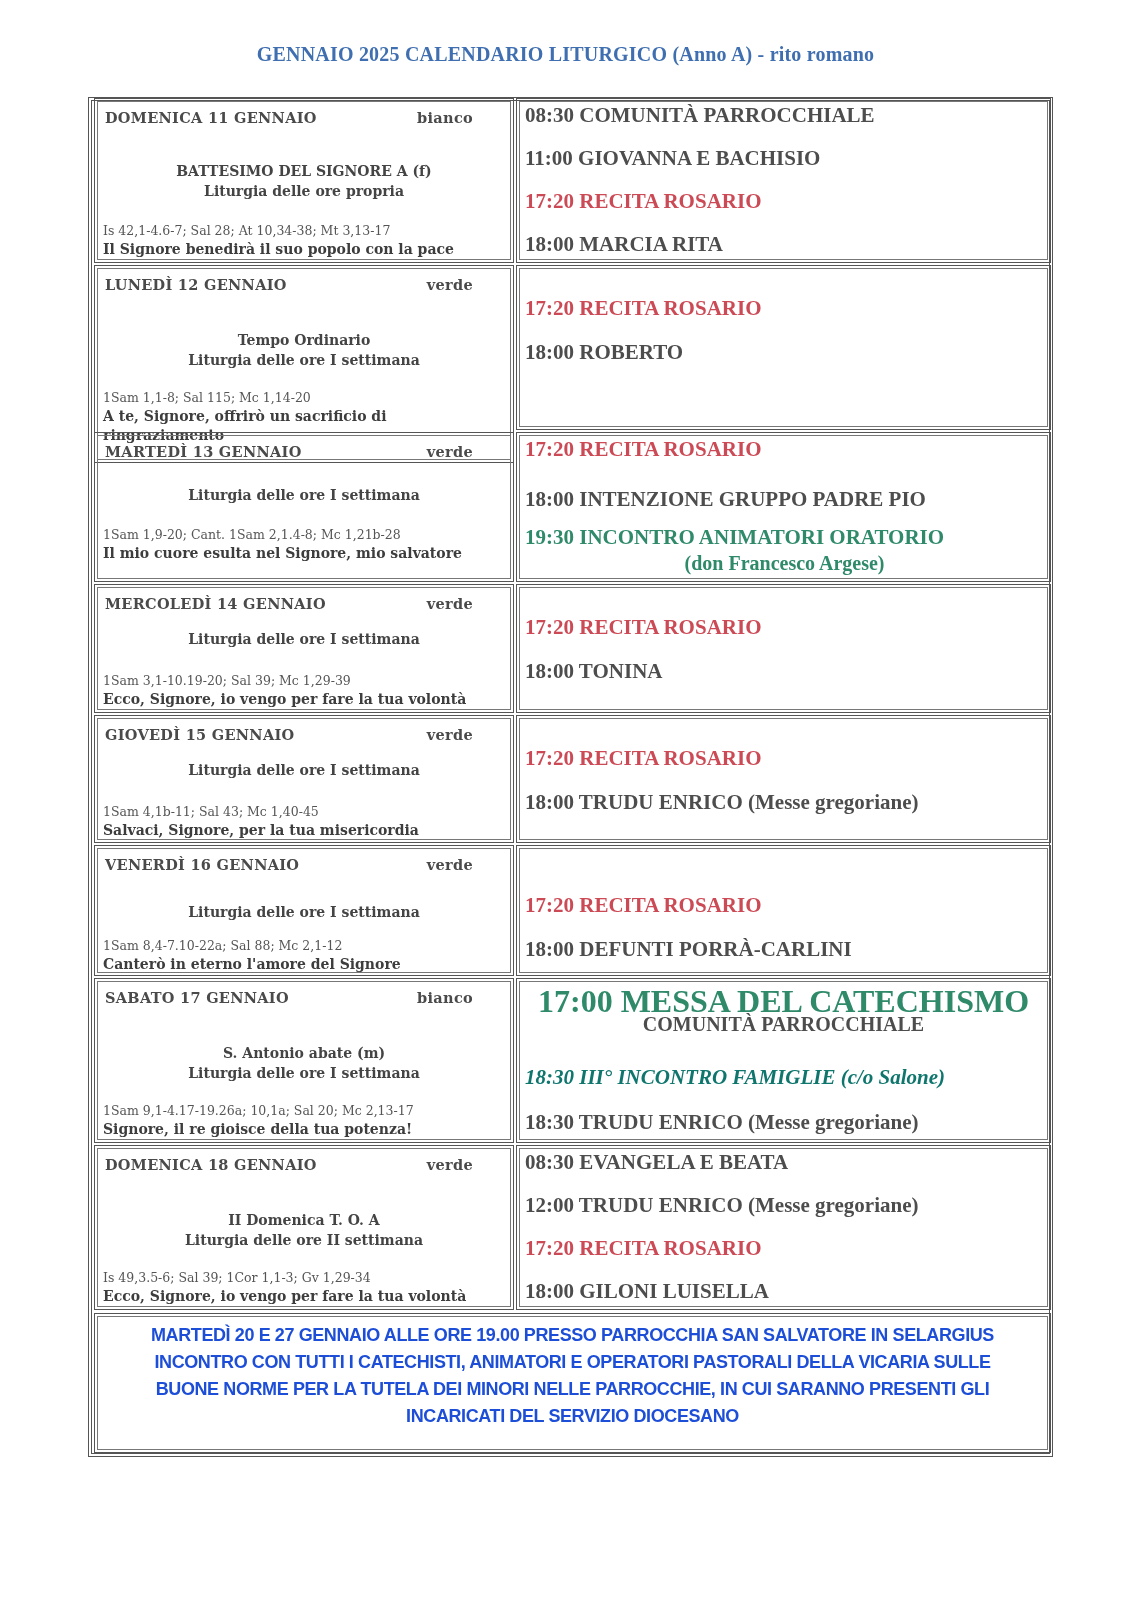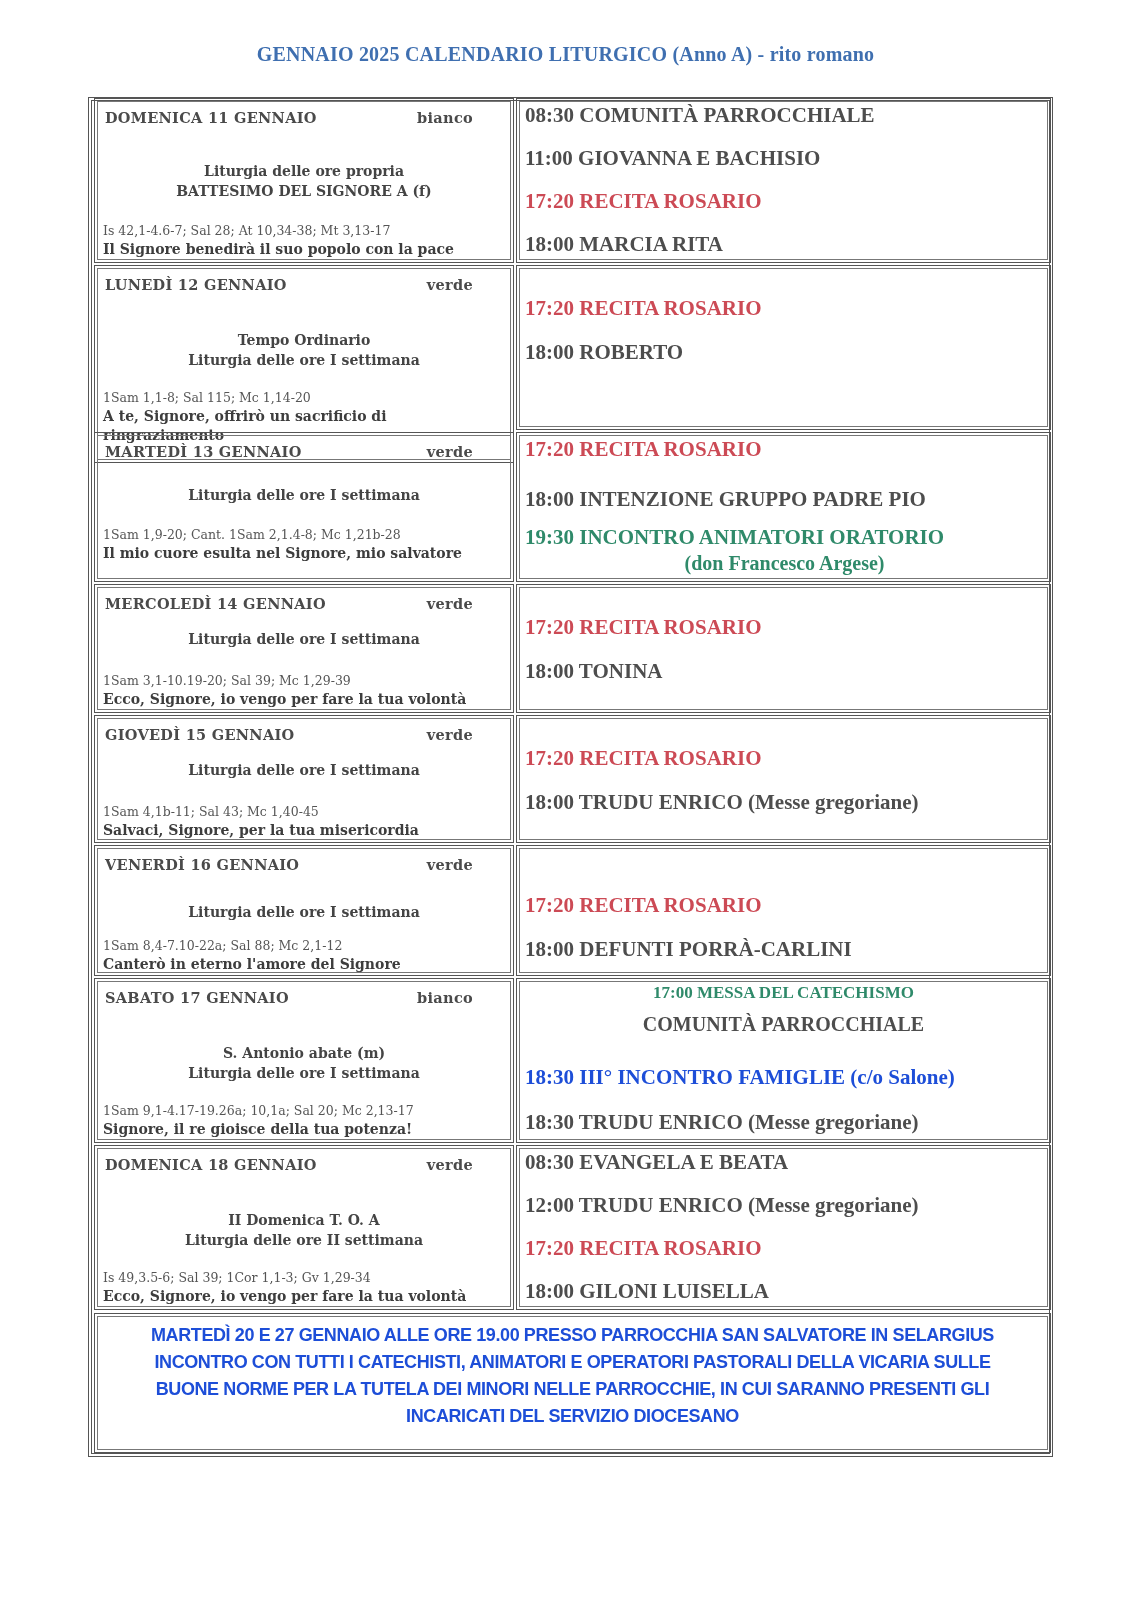--- a/index.html
+++ b/index.html
@@ -36,21 +36,21 @@
       position: absolute; left: 8px; right: 6px;
       font-family: "DejaVu Serif", serif; font-size: 12.5px; color: #555; line-height: 19px;
     }
     .refs .antiphon { font-weight: bold; color: #3d3d3d; font-size: 14px; }
     .ev {
       position: absolute; left: 8px; right: 6px;
       font-family: "Liberation Serif", serif; font-weight: bold; font-size: 21px; color: #4d4d4d; white-space: nowrap;
     }
     .ev.red { color: #cc4a55; }
     .ev.green { color: #2f8a6a; }
-    .ev.blue { color: #1d4ed8; }
+    .ev.blue { color: #0f766e; font-style: italic; }
     .ev.center-ev { text-align: center; left: 0; right: 0; }
     .ev .note { display: block; text-align: center; font-size: 20px; margin-top: 2px; }
     .notice {
       position: absolute; left: 94px; top: 1313px; width: 957px; height: 140px;
       box-sizing: border-box; border: 1px solid #555; outline: 1px solid #777; outline-offset: -4px;
       text-align: center;
     }
     .notice p {
       margin: 0; padding-top: 8px;
       font-family: "Liberation Sans", sans-serif; font-weight: bold; font-size: 18px; color: #1d4ed8; line-height: 27px; letter-spacing: -0.4px;
@@ -64,22 +64,22 @@
   <span class="sub">- rito romano</span>
 </div>
 
 <div class="outer"></div>
 <div class="inner"></div>
 
 <div id="rows">
     <div class="cell left" style="top: 98px; height: 165px;">
       <div class="dayhead"><span>DOMENICA 11 GENNAIO</span><span class="color">bianco</span></div>
       <div class="center" style="top: 62px;">
+        <div>BATTESIMO DEL SIGNORE A (f)</div>
         <div>Liturgia delle ore propria</div>
-        <div>BATTESIMO DEL SIGNORE A (f)</div>
       </div>
       <div class="refs" style="top: 122px;">
         <div>Is 42,1-4.6-7; Sal 28; At 10,34-38; Mt 3,13-17</div>
         <div class="antiphon">Il Signore benedirà il suo popolo con la pace</div>
       </div>
     </div>
     <div class="cell right" style="top: 98px; height: 165px;">
       <div class="ev" style="top: 4px;"><span>08:30 COMUNITÀ PARROCCHIALE</span></div>
       <div class="ev" style="top: 47px;"><span>11:00 GIOVANNA E BACHISIO</span></div>
       <div class="ev red" style="top: 90px;"><span>17:20 RECITA ROSARIO</span></div>
@@ -162,21 +162,21 @@
       <div class="center" style="top: 64px;">
         <div>S. Antonio abate (m)</div>
         <div>Liturgia delle ore I settimana</div>
       </div>
       <div class="refs" style="top: 122px;">
         <div>1Sam 9,1-4.17-19.26a; 10,1a; Sal 20; Mc 2,13-17</div>
         <div class="antiphon">Signore, il re gioisce della tua potenza!</div>
       </div>
     </div>
     <div class="cell right" style="top: 978px; height: 165px;">
-      <div class="ev green center-ev" style="font-size: 17px; top: 4px;"><span>17:00 MESSA DEL CATECHISMO</span></div>
+      <div class="ev green center-ev" style="font-size: 32px; top: 4px;"><span>17:00 MESSA DEL CATECHISMO</span></div>
       <div class="ev center-ev" style="font-size: 20px; top: 34px;"><span>COMUNITÀ PARROCCHIALE</span></div>
       <div class="ev blue" style="top: 86px;"><span>18:30 III° INCONTRO FAMIGLIE (c/o Salone)</span></div>
       <div class="ev" style="top: 131px;"><span>18:30 TRUDU ENRICO (Messe gregoriane)</span></div>
     </div>
     <div class="cell left" style="top: 1145px; height: 165px;">
       <div class="dayhead"><span>DOMENICA 18 GENNAIO</span><span class="color">verde</span></div>
       <div class="center" style="top: 64px;">
         <div>II Domenica T. O.  A</div>
         <div>Liturgia delle ore II settimana</div>
       </div>

